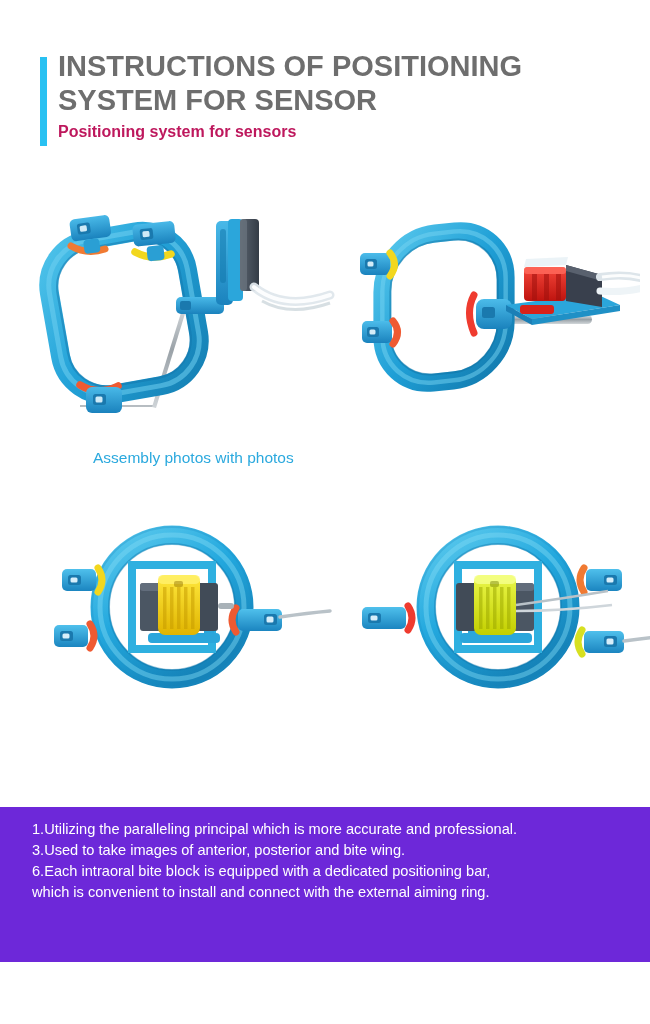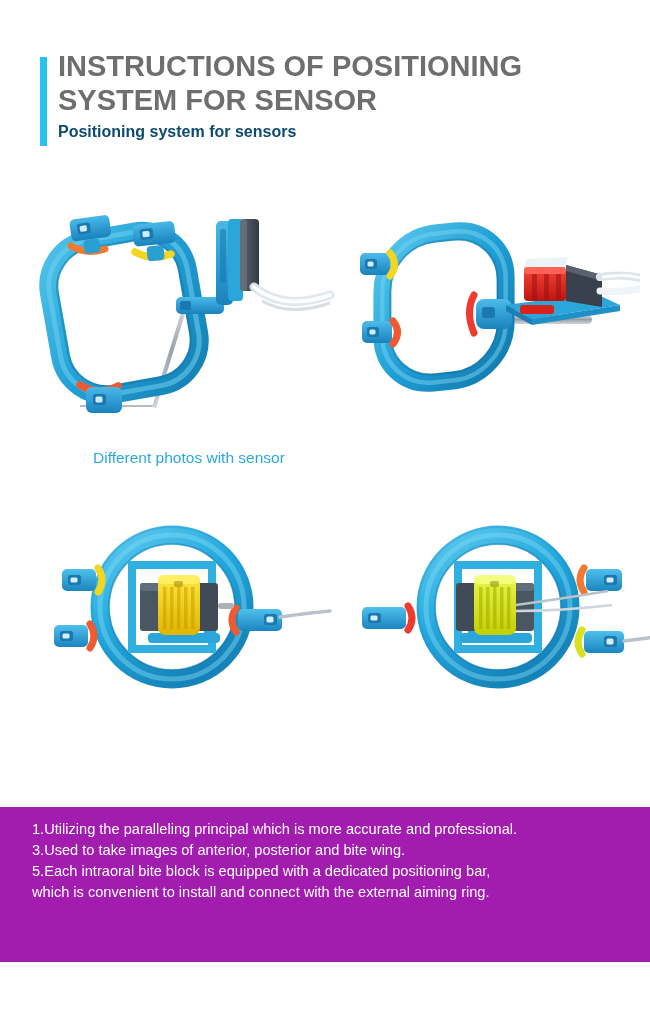--- a/index.html
+++ b/index.html
@@ -49,21 +49,21 @@
     font-weight: bold;
     color: #6e6e6e;
     line-height: 1.17;
     letter-spacing: 0px;
     margin: 0;
     white-space: pre-line;
   }
   .subtitle {
     font-size: 16px;
     font-weight: bold;
-    color: #0c4a6e;
+    color: #be185d;
     margin: 4px 0 0 0;
     line-height: 1.2;
   }
 
   
   .grid {
     position: absolute;
     left: 0;
     top: 195px;
     width: 650px;
@@ -91,21 +91,21 @@
 
   .cap-r1c1 { left: 57px;  top: 252px; }
 
   
   .features {
     position: absolute;
     left: 0;
     top: 807px;
     width: 650px;
     height: 155px;
-    background: #a21caf;
+    background: #6d28d9;
     box-sizing: border-box;
     padding: 12px 22px 10px 32px;
   }
   .feature-line {
     color: #ffffff;
     font-size: 14.6px;
     line-height: 1.43;
     white-space: pre-line;
     letter-spacing: 0px;
   }
@@ -197,21 +197,21 @@
           <rect x="52" y="-62" width="15" height="82" rx="4" fill="#2ba6db"></rect>
 
           <rect x="64" y="-62" width="19" height="72" rx="4" fill="url(#sensGrad1)"></rect>
           <rect x="64" y="-62" width="7" height="72" rx="3" fill="#6b757f" opacity="0.7"></rect>
 
           <path d="M78 6 q30 24 76 8" stroke="#dfe7ec" stroke-width="9" fill="none" stroke-linecap="round" opacity="0.95"></path>
           <path d="M78 6 q30 24 76 8" stroke="#ffffff" stroke-width="4" fill="none" stroke-linecap="round" opacity="0.9"></path>
           <path d="M86 20 q28 16 68 2" stroke="#c9d4da" stroke-width="3" fill="none" opacity="0.75"></path>
         </g>
       </svg>
-      <div class="caption cap-r1c1">Different photos with sensor</div>
+      <div class="caption cap-r1c1">Assembly photos with photos</div>
     </div>
 
     <div class="cell cell-r1c2">
       <svg class="cell-figure" width="292" height="215" viewBox="0 0 292 215">
         <defs>
           <linearGradient id="ringGrad2" x1="0" y1="0" x2="1" y2="1">
             <stop offset="0" stop-color="#57c7ec"></stop>
             <stop offset="0.5" stop-color="#1f9fd6"></stop>
             <stop offset="1" stop-color="#1279ad"></stop>
           </linearGradient>
@@ -428,19 +428,19 @@
         </g>
       </svg>
 
     </div>
 
   </div>
 
   <div class="features">
     <div class="feature-line">1.Utilizing the paralleling principal which is more accurate and professional.</div>
     <div class="feature-line">3.Used to take images of anterior, posterior and bite wing.</div>
-    <div class="feature-line">5.Each intraoral bite block is equipped with a dedicated positioning bar,
+    <div class="feature-line">6.Each intraoral bite block is equipped with a dedicated positioning bar,
 which is convenient to install and connect with the external aiming ring.</div>
   </div>
 
   <div class="footer-space"></div>
 
 </div>
 
 </body></html>

